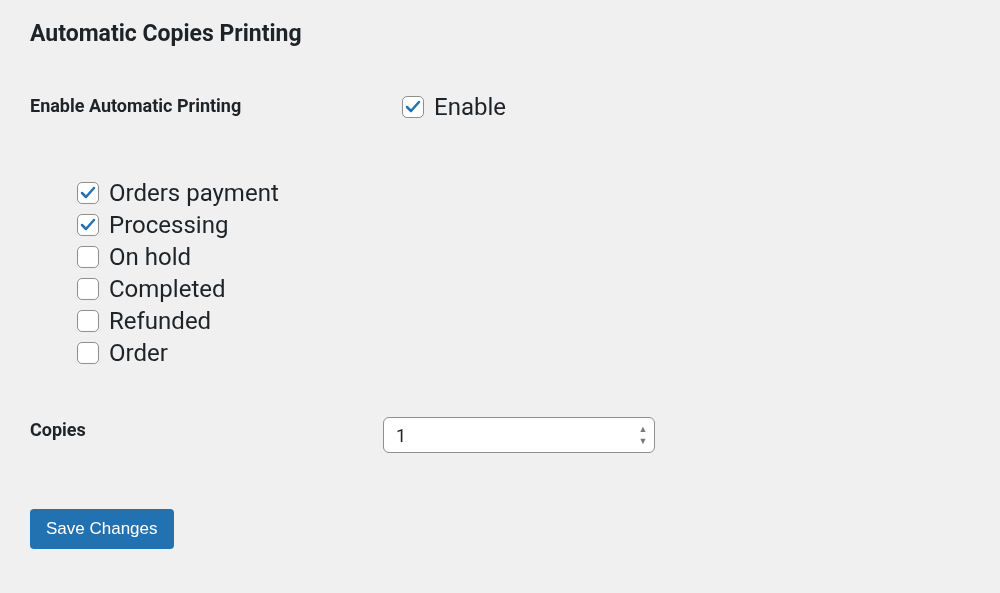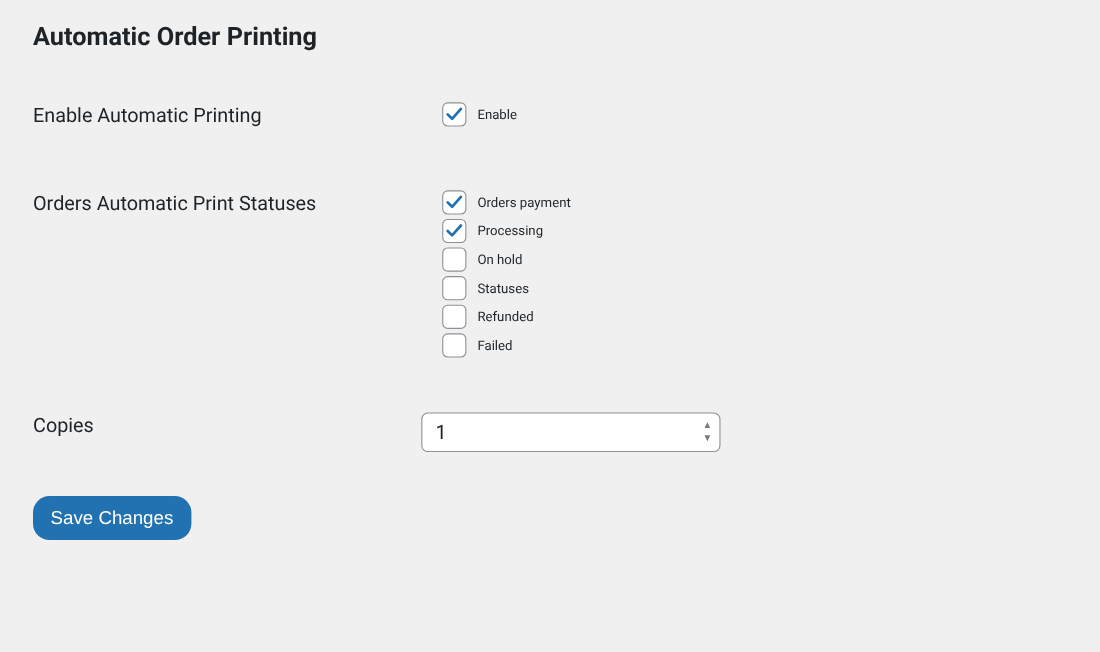--- a/index.html
+++ b/index.html
@@ -23,32 +23,32 @@
     }
     .form-row {
       display: flex;
       align-items: flex-start;
       margin-bottom: 36px;
     }
     .label-col {
       width: 325px;
       flex-shrink: 0;
       font-size: 18px;
-      font-weight: 400;
+      font-weight: 700;
       color: #1d2327;
       padding-top: 2px;
     }
     .field-col {
       flex: 1;
     }
     .checkbox-line {
       display: flex;
       align-items: center;
       margin-bottom: 4px;
-      font-size: 12px;
+      font-size: 24px;
       color: #1d2327;
       padding-left: 47px;
     }
     .checkbox {
       width: 22px;
       height: 22px;
       border: 1.5px solid #8c8f94;
       border-radius: 5px;
       background: #fff;
       margin-right: 10px;
@@ -93,53 +93,52 @@
       align-items: center;
       justify-content: center;
       color: #787c82;
       font-size: 9px;
       line-height: 1;
     }
     .save-button {
       background: #2271b1;
       color: #fff;
       border: none;
-      border-radius: 15px;
+      border-radius: 4px;
       padding: 10px 16px;
       font-size: 17px;
       font-weight: 400;
       cursor: pointer;
-      margin-top: 10px;
+      margin-top: 26px;
     }
     .row-copies { margin-top: 46px; margin-bottom: 30px; gap: 28px; }
     .row-enable { margin-top: 46px; }
     .row-statuses { margin-top: 54px; }
   </style>
 </head>
 <body>
 
 <div class="container">
-  <h2>Automatic Order Printing</h2>
+  <h2>Automatic Copies Printing</h2>
 
   <div class="form-row row-enable">
     <div class="label-col">Enable Automatic Printing</div>
     <div class="field-col">
       <div class="checkbox-line">
         <span class="checkbox checked">
           <svg viewBox="0 0 16 16">
               <path d="M2 8 L6 12 L14 3" stroke="#2271b1" stroke-width="2.5" fill="none" stroke-linecap="round" stroke-linejoin="round"></path>
             </svg>
         </span>
         <span>Enable</span>
       </div>
     </div>
   </div>
 
   <div class="form-row row-statuses">
-    <div class="label-col">Orders Automatic Print Statuses</div>
     <div class="field-col" id="statuses-list">
         <div class="checkbox-line">
           <span class="checkbox checked">
             <svg viewBox="0 0 16 16">
               <path d="M2 8 L6 12 L14 3" stroke="#2271b1" stroke-width="2.5" fill="none" stroke-linecap="round" stroke-linejoin="round"></path>
             </svg>
           </span>
           <span>Orders payment</span>
         </div>
         <div class="checkbox-line">
@@ -149,29 +148,29 @@
             </svg>
           </span>
           <span>Processing</span>
         </div>
         <div class="checkbox-line">
           <span class="checkbox"></span>
           <span>On hold</span>
         </div>
         <div class="checkbox-line">
           <span class="checkbox"></span>
-          <span>Statuses</span>
+          <span>Completed</span>
         </div>
         <div class="checkbox-line">
           <span class="checkbox"></span>
           <span>Refunded</span>
         </div>
         <div class="checkbox-line">
           <span class="checkbox"></span>
-          <span>Failed</span>
+          <span>Order</span>
         </div>
       </div>
   </div>
 
   <div class="form-row row-copies">
     <div class="label-col">Copies</div>
     <div class="field-col">
       <div class="number-input">
         <span class="value">1</span>
         <span class="stepper">

